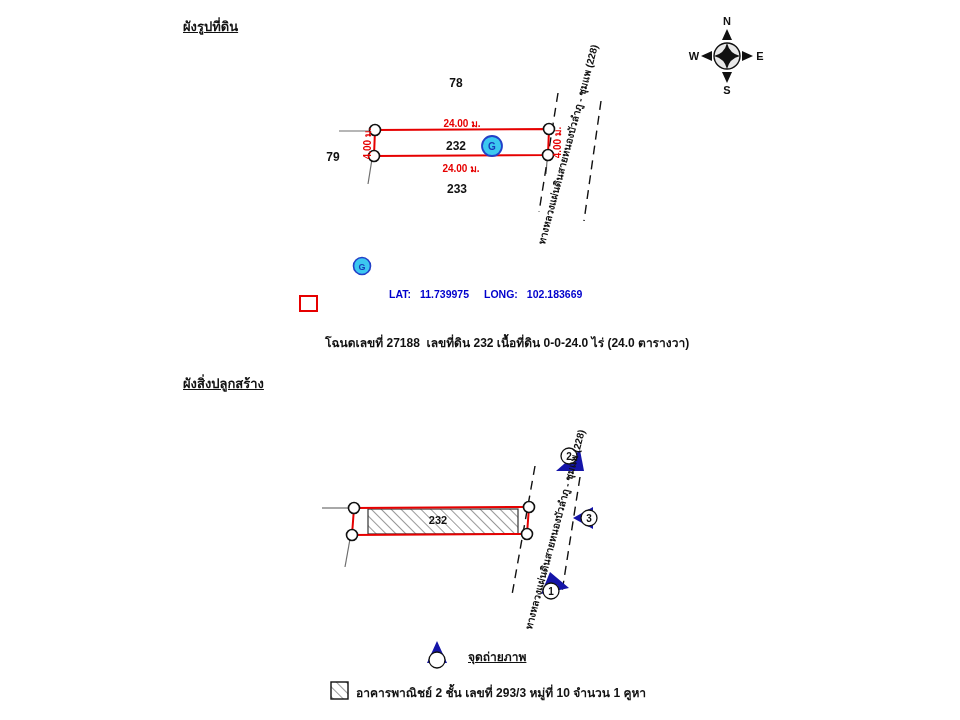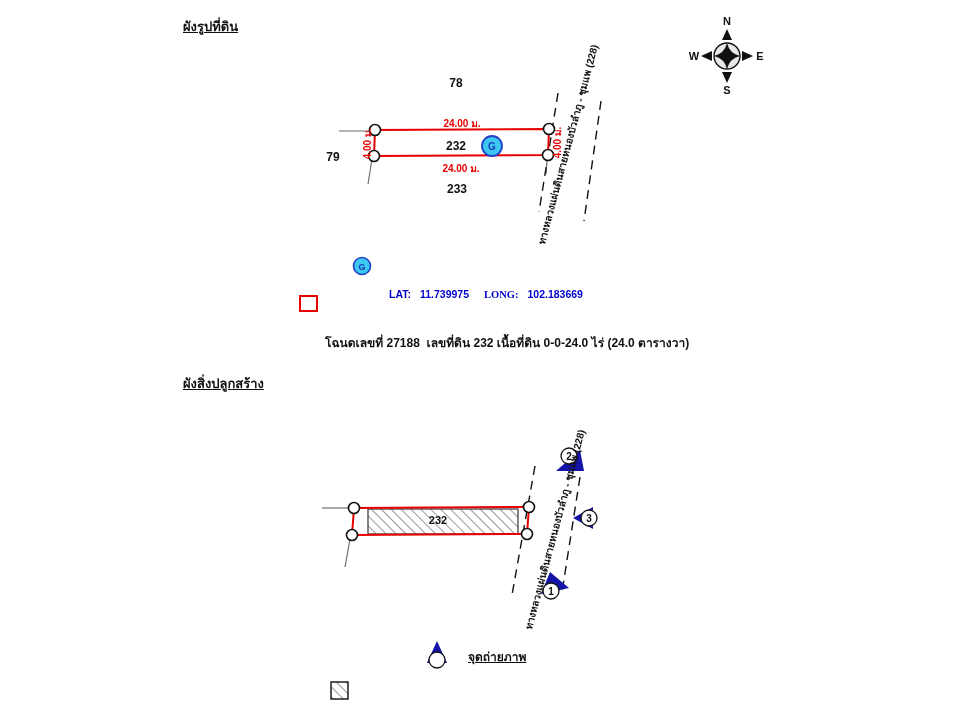--- a/index.html
+++ b/index.html
@@ -126,28 +126,29 @@
   <div class="abs b t10 c red" style="left:412px;top:116px;width:100px;">24.00 ม.</div>
   <div class="abs b t10 c red" style="left:411px;top:161px;width:100px;">24.00 ม.</div>
   <div class="abs b t10 c red rot90" style="left:337px;top:136px;width:60px;">4.00 ม.</div>
   <div class="abs b t10 c red rot90" style="left:527px;top:135px;width:60px;">4.00 ม.</div>
 
   <div class="abs b t10 c rot75" style="left:453px;top:137px;width:230px;">ทางหลวงแผ่นดินสายหนองบัวลำภู - ชุมแพ (228)</div>
 
   <div class="abs latrow b blue" style="left:389px;top:260px;">
     <span>LAT:</span>
     <span>11.739975</span>
-    <span style="margin-left:6px;font-family:Liberation Serif, serif;">LONG:</span>
+    <span style="margin-left:6px;">LONG:</span>
     <span>102.183669</span>
   </div>
 
   <div class="abs b t12 ws-pre" style="left:325px;top:296px;">โฉนดเลขที่ 27188  เลขที่ดิน 232 เนื้อที่ดิน 0-0-24.0 ไร่ (24.0 ตารางวา)</div>
 
   <div class="abs b u t13" style="left:183px;top:373px;">ผังสิ่งปลูกสร้าง</div>
 
   <div class="abs b t11 c" style="left:408px;top:514px;width:60px;">232</div>
 
   <div class="abs b t10 c rot75" style="left:440px;top:522px;width:230px;">ทางหลวงแผ่นดินสายหนองบัวลำภู - ชุมแพ (228)</div>
 
   <div class="abs b u t12" style="left:468px;top:647px;">จุดถ่ายภาพ</div>
 
+  <div class="abs b t12" style="left:356px;top:683px;">อาคารพาณิชย์ 2 ชั้น เลขที่ 293/3 หมู่ที่ 10 จำนวน 1 คูหา</div>
 
 </div>
 
 </body></html>

